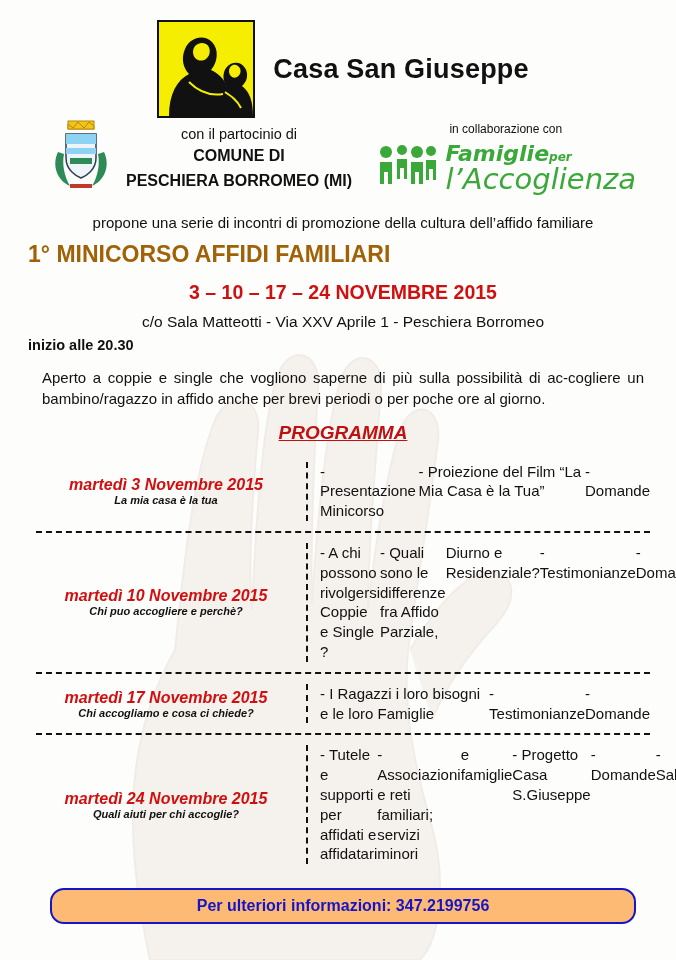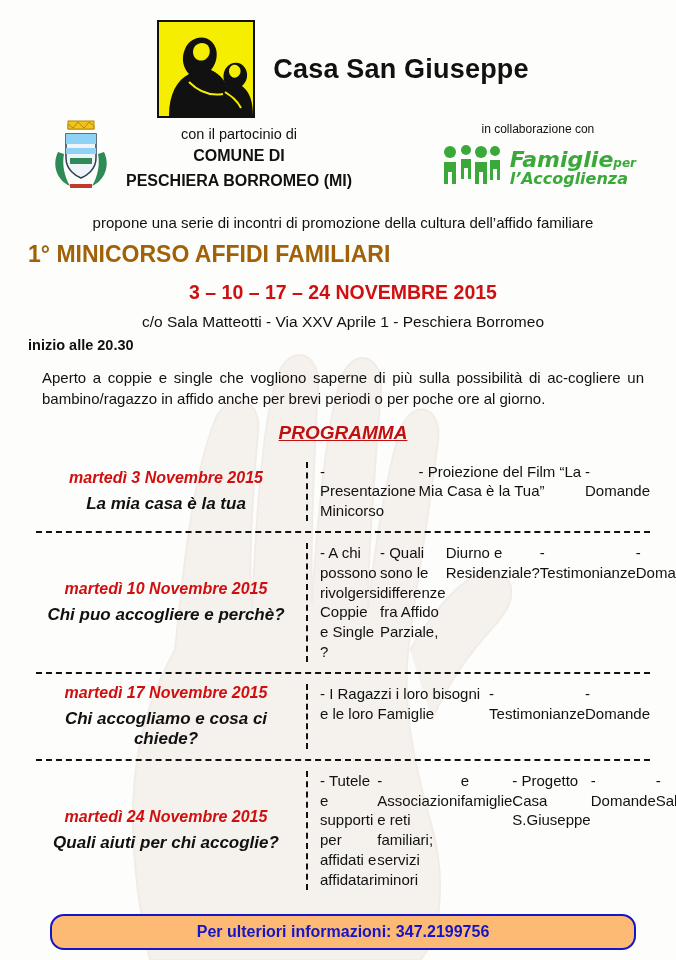--- a/index.html
+++ b/index.html
@@ -77,21 +77,21 @@
   .collab-small { font-size: 12px; color: #111; margin-bottom: 6px; }
   .collab-logo { display: flex; align-items: center; gap: 8px; }
   .famiglie-word {
     font-family: "DejaVu Sans", sans-serif;
     color: #3aa93a;
     line-height: .98;
     text-align: left;
   }
   .fam-1 { font-size: 22px; font-weight: bold; font-style: italic; }
   .fam-per { font-size: 12px; font-weight: bold; font-style: italic; }
-  .fam-2 { font-size: 16px; font-weight: bold; font-style: italic; }
+  .fam-2 { font-size: 29px; font-weight: normal; font-style: italic; }
 
   
   .propone {
     text-align: center;
     font-size: 15px;
     color: #111;
     margin-top: 20px;
   }
   .main-title {
     font-size: 23px;
@@ -156,26 +156,26 @@
     padding-right: 10px;
   }
   .sdate {
     font-size: 16px;
     font-weight: bold;
     font-style: italic;
     color: #d01010;
     text-align: center;
   }
   .ssub {
-    font-size: 17px;
+    font-size: 11px;
     font-weight: bold;
     font-style: italic;
     color: #111;
     text-align: center;
-    margin-top: 7px;
+    margin-top: 0;
   }
   .scol-right {
     padding-left: 12px;
     display: flex;
     justify-content: center;
   }
   .sitem {
     font-size: 15px;
     color: #111;
     line-height: 1.32;

